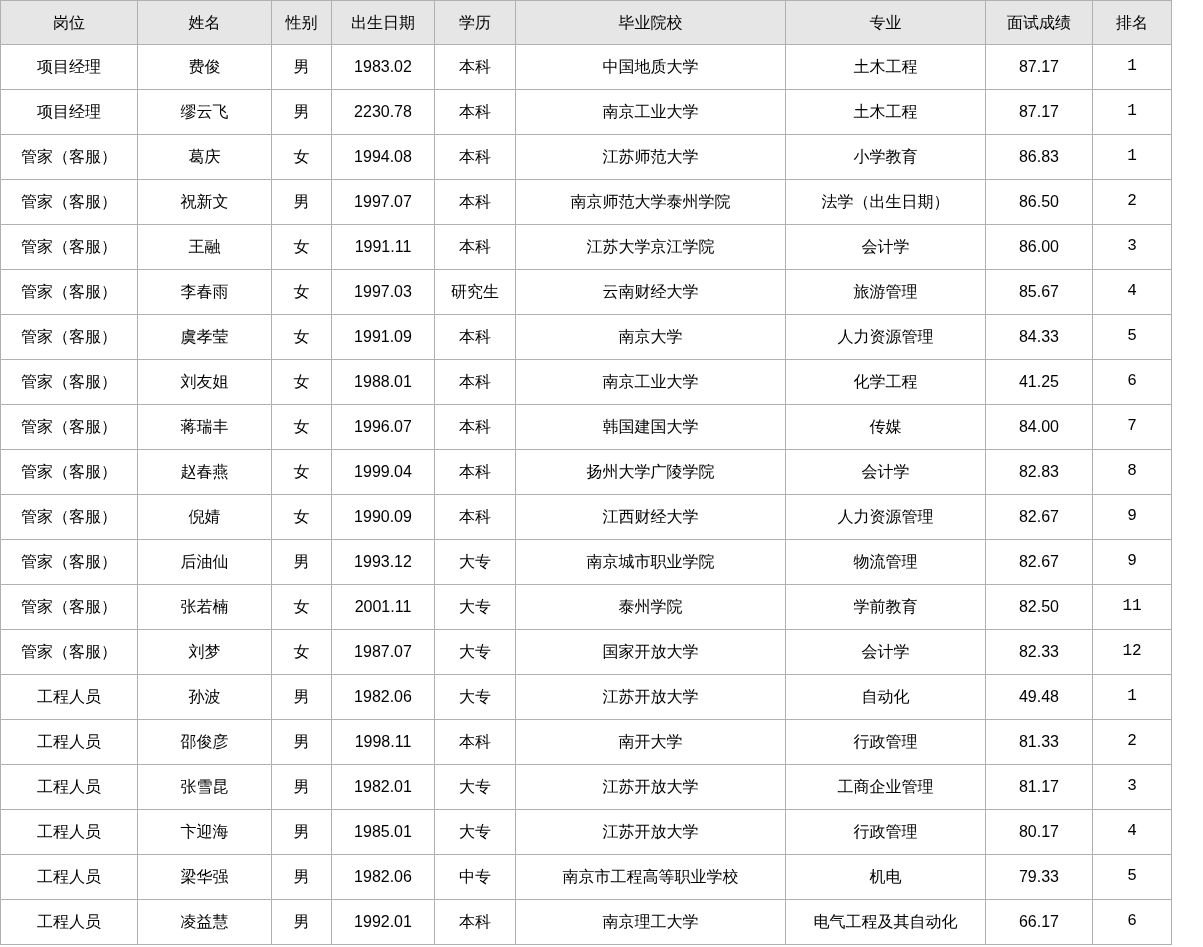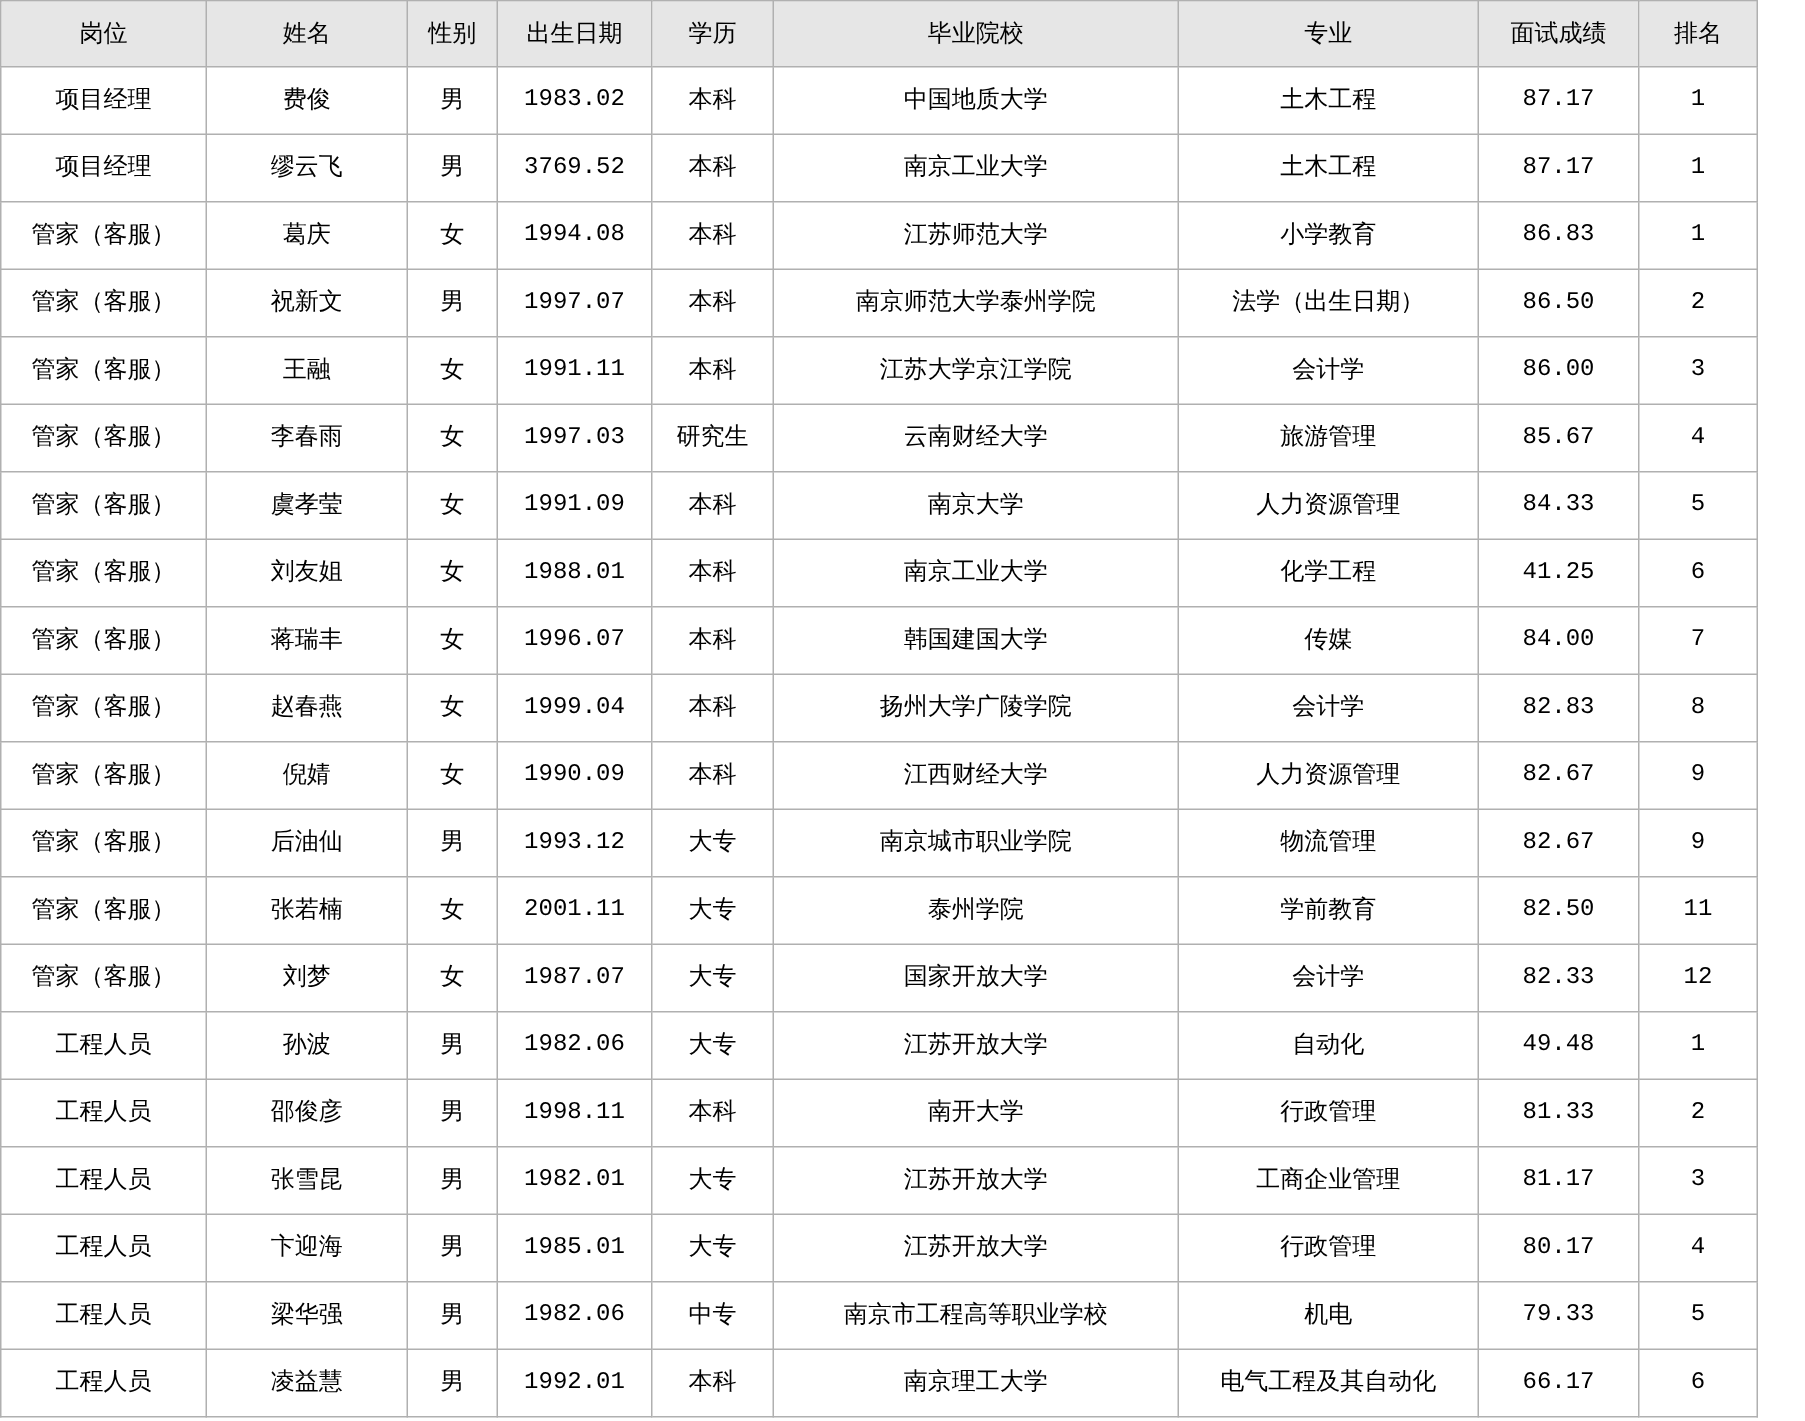--- a/index.html
+++ b/index.html
@@ -45,21 +45,21 @@
   col.c-gender  { width: 60px; }
   col.c-birth   { width: 103px; }
   col.c-edu     { width: 81px; }
   col.c-school  { width: 270px; }
   col.c-major   { width: 200px; }
   col.c-score   { width: 107px; }
   col.c-rank    { width: 79px; }
 
   
   td.num, th.num {
-    font-family: Liberation Mono, monospace;
+    font-family: Liberation Sans, sans-serif;
     font-size: 15px;
   }
   td.rank {
     font-family: "Liberation Mono", "DejaVu Sans Mono", monospace;
     font-size: 15px;
   }
   
   td.marked {
     position: relative;
     border-radius: 19px;
@@ -112,21 +112,21 @@
         <td class="">本科</td>
         <td class="">中国地质大学</td>
         <td class="">土木工程</td>
         <td class="num">87.17</td>
         <td class="rank">1</td>
       </tr>
       <tr>
         <td class="">项目经理</td>
         <td class="">缪云飞</td>
         <td class="">男</td>
-        <td class="num">3769.52</td>
+        <td class="num">2230.78</td>
         <td class="">本科</td>
         <td class="">南京工业大学</td>
         <td class="">土木工程</td>
         <td class="num">87.17</td>
         <td class="rank">1</td>
       </tr>
       <tr>
         <td class="">管家（客服）</td>
         <td class="">葛庆</td>
         <td class="">女</td>

